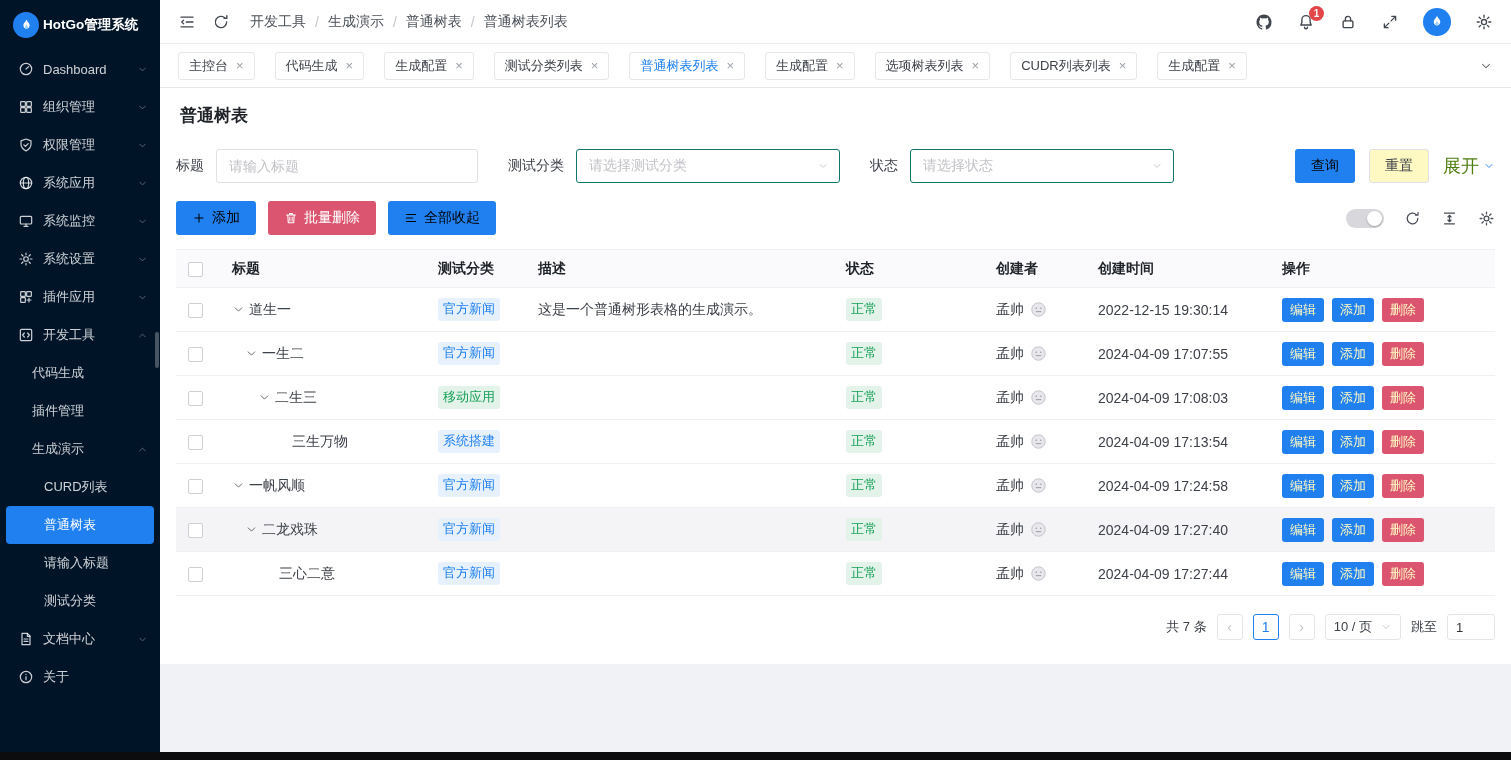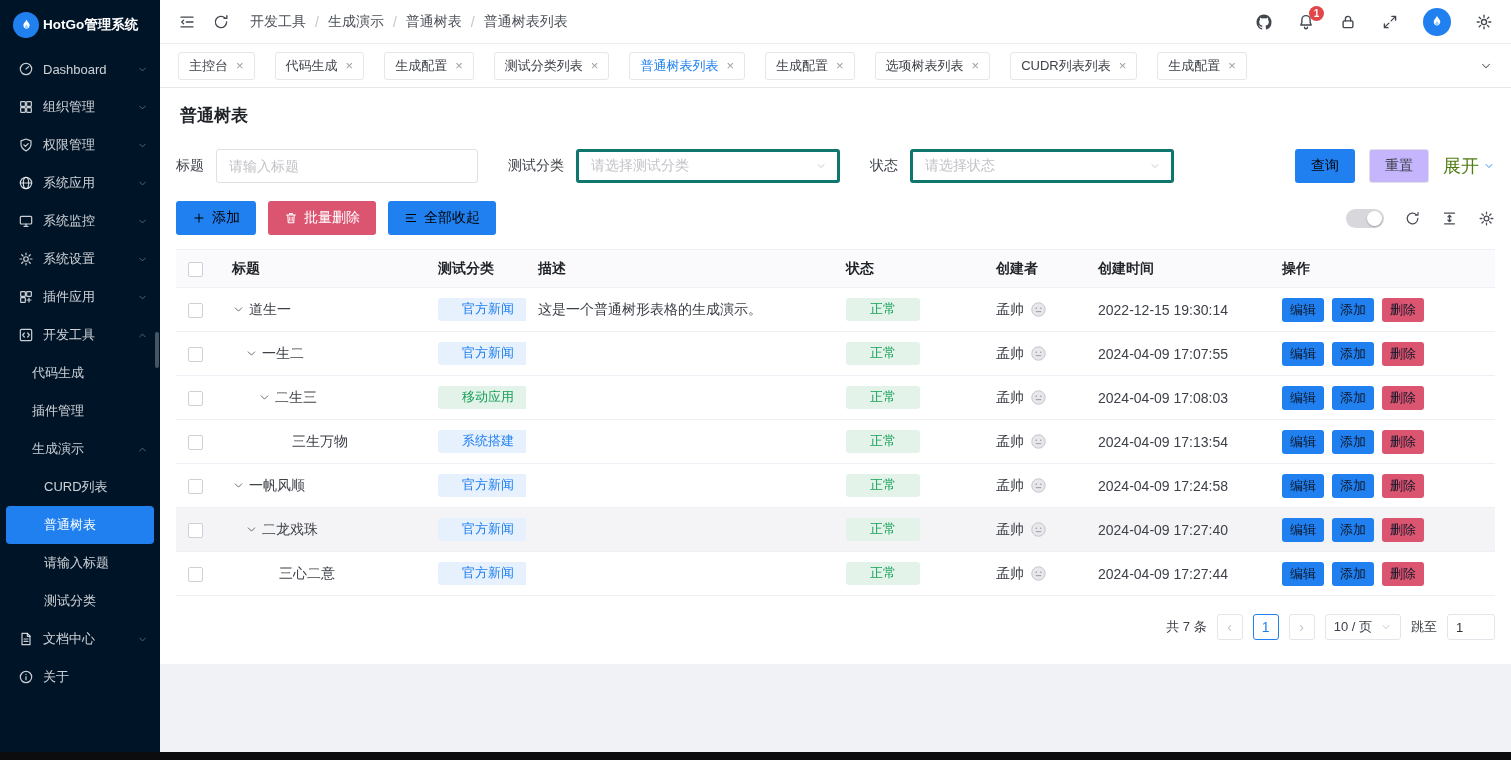--- a/index.html
+++ b/index.html
@@ -52,26 +52,26 @@
   
   .content{flex:1;overflow:hidden;background:#f0f2f5;}
   .card{background:#fff;padding:12px 16px 24px;}
   .page-title{font-size:17px;font-weight:bold;color:#1f2328;margin:4px 0 0 4px;}
 
   .filter-row{display:flex;align-items:center;margin-top:22px;font-size:14px;color:#3d4148;}
   .f-group{display:flex;align-items:center;margin-right:30px;}
   .f-label{margin-right:12px;white-space:nowrap;}
   .f-input{width:262px;height:34px;border:1px solid #e0e0e6;border-radius:3px;padding:0 12px;font-size:14px;color:#333;background:#fff;outline:none;}
   .f-input::placeholder{color:#c2c2c8;}
-  .select{width:264px;height:34px;border:3px solid #0f766e;border-radius:3px;padding:0 10px 0 12px;display:flex;align-items:center;background:#fff;cursor:pointer;}
+  .select{width:264px;height:34px;border:1px solid #0f766e;border-radius:3px;padding:0 10px 0 12px;display:flex;align-items:center;background:#fff;cursor:pointer;}
   .select .ph{color:#c2c2c8;font-size:14px;flex:1;}
   .chev{width:12px;height:12px;color:#c0c4cc;display:inline-flex;}
   .chev svg{width:12px;height:12px;}
   .filter-actions{margin-left:auto;display:flex;align-items:center;gap:14px;}
-  .btn{height:34px;padding:0 15px;border-radius:3px;border:1px solid transparent;font-size:14px;display:inline-flex;align-items:center;gap:6px;cursor:pointer;background:#c4b5fd;white-space:nowrap;}
+  .btn{height:34px;padding:0 15px;border-radius:3px;border:1px solid transparent;font-size:14px;display:inline-flex;align-items:center;gap:6px;cursor:pointer;background:#fef9c3;white-space:nowrap;}
   .btn.primary{background:#2080f0;color:#000000;}
   .btn.danger{background:#db5570;color:#fff;}
   .btn.default{border-color:#e0e0e6;color:#3d4148;}
   .bicon{width:14px;height:14px;display:inline-flex;}
   .bicon svg{width:14px;height:14px;}
   .link{color:#4d7c0f;font-size:18px;display:inline-flex;align-items:center;gap:4px;cursor:pointer;}
   .link .chev{color:#2080f0;}
 
   .toolbar-row{display:flex;align-items:center;margin-top:18px;gap:12px;}
   .toolbar-right{margin-left:auto;display:flex;align-items:center;gap:20px;color:#4a4e56;}
@@ -83,27 +83,27 @@
   
   .data-table{width:100%;border-collapse:collapse;margin-top:14px;font-size:14px;color:#3d4148;table-layout:fixed;}
   .data-table th{height:38px;text-align:left;font-weight:bold;color:#1f2328;background:#fafafc;border-top:1px solid #efeff5;border-bottom:1px solid #efeff5;padding:0 12px;}
   .data-table td{height:44px;border-bottom:1px solid #efeff5;padding:0 12px;overflow:hidden;white-space:nowrap;}
   tr.highlighted td{background:#f4f4f6;}
   .tree-cell{display:flex;align-items:center;gap:4px;}
   .tree-arrow{width:13px;height:13px;color:#666;flex-shrink:0;display:inline-flex;cursor:pointer;}
   .tree-arrow svg{width:13px;height:13px;}
   .tree-spacer{width:17px;flex-shrink:0;display:inline-block;}
   .checkbox{width:15px;height:15px;border:1px solid #cfcfd6;border-radius:2px;display:inline-block;background:#fff;cursor:pointer;vertical-align:middle;}
-  .tag{display:inline-block;padding:3px 24px;border-radius:3px;font-size:13px;line-height:1.25;}
+  .tag{display:inline-block;padding:3px 5px;border-radius:3px;font-size:13px;line-height:1.25;}
   .tag.blue{background:#e7f1fd;color:#2080f0;}
   .tag.green{background:#e3f3ea;color:#18a058;}
   .creator-cell{display:flex;align-items:center;gap:6px;}
   .face{width:17px;height:17px;display:inline-flex;}
   .face svg{width:17px;height:17px;}
-  .mini-btn{height:24px;padding:0 8px;border-radius:3px;font-size:13px;color:#0f172a;border:none;margin-right:8px;cursor:pointer;}
+  .mini-btn{height:24px;padding:0 8px;border-radius:3px;font-size:13px;color:#fef9c3;border:none;margin-right:8px;cursor:pointer;}
   .mini-btn.blue{background:#2080f0;}
   .mini-btn.red{background:#db5570;}
 
   
   .pagination{display:flex;align-items:center;justify-content:flex-end;gap:10px;margin-top:18px;font-size:13px;color:#3d4148;}
   .pg-btn{width:26px;height:26px;border:1px solid #e4e4ea;border-radius:3px;display:flex;align-items:center;justify-content:center;color:#c2c2c6;background:#fff;cursor:pointer;font-size:14px;}
   .pg-btn.page{border-color:#2080f0;color:#2080f0;}
   .pg-size{height:26px;border:1px solid #e4e4ea;border-radius:3px;display:flex;align-items:center;gap:8px;padding:0 8px;background:#fff;cursor:pointer;}
   .pg-jump-input{width:48px;height:26px;border:1px solid #e4e4ea;border-radius:3px;padding:0 8px;font-size:13px;color:#333;outline:none;}
 

